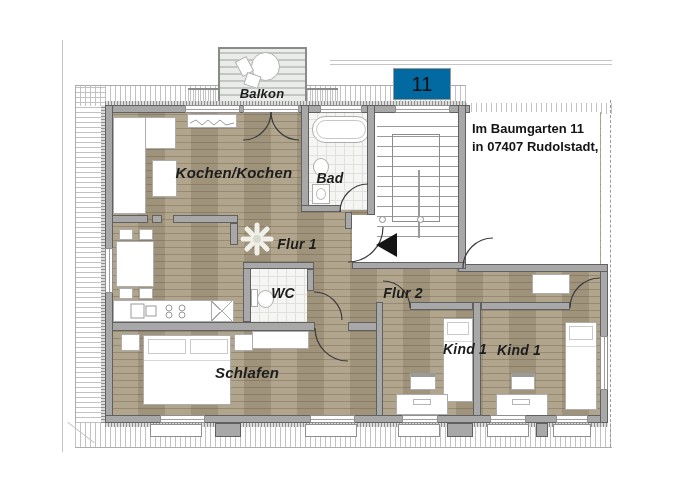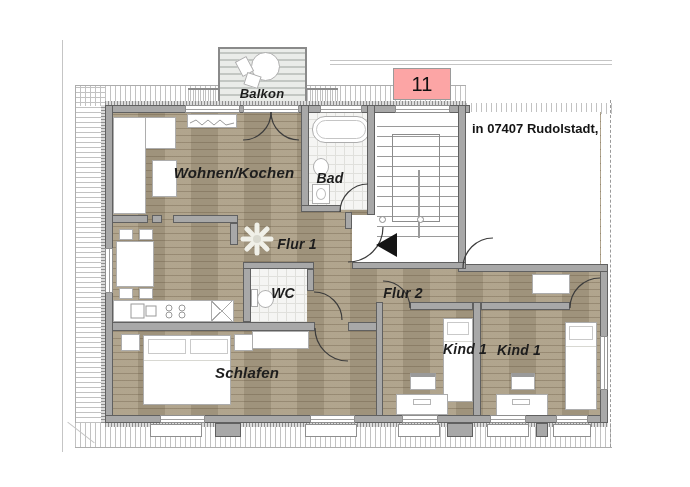--- a/index.html
+++ b/index.html
@@ -44,21 +44,21 @@
   .wm::after{content:"";position:absolute;inset:3px;border:1px solid #bbb;border-radius:50%;}
   .pillow{position:absolute;background:#fff;border:1px solid #c9c9c9;box-sizing:border-box;}
   .bedline{position:absolute;background:#d8d8d2;height:1px;}
   .deskitem{position:absolute;border:1px solid #b5b5b5;background:#fff;box-sizing:border-box;}
   .dresser{border-top:4px solid #9a9a9a;}
   .balkon-deck{position:absolute;background-color:#eaece9;
         background-image:repeating-linear-gradient(0deg,#c3c7c3 0 2px,transparent 2px 7px);
         border:2px solid #8a8a8a;box-sizing:border-box;z-index:5;}
   .railing{position:absolute;border-top:2px solid #8a8a8a;box-sizing:border-box;z-index:4;}
   .addr{position:absolute;z-index:60;font-weight:bold;font-size:13px;line-height:18px;color:#141414;}
-  .badge{position:absolute;background:#fca5a5;border:1px solid #9a9a9a;box-sizing:border-box;z-index:10;
+  .badge{position:absolute;background:#0369a1;border:1px solid #9a9a9a;box-sizing:border-box;z-index:10;
          display:flex;align-items:center;justify-content:center;font-size:20px;color:#111;}
 </style>
 </head>
 <body>
 
 <div id="scene">
 
   <div class="line" style="left:62px;top:40px;width:1px;height:412px;"></div>
   <div class="line" style="left:330px;top:60px;width:282px;height:1px;"></div>
   <div class="line" style="left:330px;top:64px;width:282px;height:1px;"></div>
@@ -75,20 +75,21 @@
   <div class="furn" style="left:251px;top:52px;width:29px;height:29px;border-radius:50%;z-index:8;"></div>
   <div class="furn" style="left:238px;top:58px;width:13px;height:17px;transform:rotate(-28deg);z-index:8;"></div>
   <div class="furn" style="left:245px;top:74px;width:15px;height:13px;transform:rotate(18deg);z-index:8;"></div>
   <div class="label" style="left:262px;top:93px;font-size:13px;">Balkon</div>
 
   <div class="badge" style="left:393px;top:68px;width:58px;height:32px;">
     <span>11</span>
   </div>
 
   <div class="addr" style="left:472px;top:120px;">
+    <div>Im Baumgarten 11</div>
     <div>in 07407 Rudolstadt,</div>
   </div>
 
   <div class="wood" style="left:112px;top:112px;width:489px;height:304px;z-index:1;"></div>
   <div class="tile" style="left:308px;top:112px;width:65px;height:98px;z-index:3;"></div>
   <div class="white" style="left:373px;top:112px;width:85px;height:150px;z-index:3;"></div>
   <div class="white" style="left:352px;top:215px;width:106px;height:47px;z-index:3;"></div>
   <div class="white" style="left:466px;top:112px;width:134px;height:153px;z-index:3;"></div>
   <div class="tile" style="left:250px;top:268px;width:57px;height:54px;z-index:3;"></div>
 
@@ -237,21 +238,21 @@
       <path d="M340,212 A28,28 0 0 1 368,184"></path>
       <path d="M314,292 A28,28 0 0 1 342,320"></path>
       <path d="M348,262 A35,35 0 0 0 383,227"></path>
       <path d="M315,328 A33,33 0 0 0 348,361"></path>
       <path d="M410,308 A27,27 0 0 0 383,281"></path>
       <path d="M570,308 A30,30 0 0 1 600,278"></path>
       <path d="M463,268 A30,30 0 0 1 493,238"></path>
     </g>
   </svg>
 
-  <div class="label" style="left:234px;top:172px;font-size:15px;">Wohnen/Kochen</div>
+  <div class="label" style="left:234px;top:172px;font-size:15px;">Kochen/Kochen</div>
   <div class="label" style="left:330px;top:178px;font-size:14px;">Bad</div>
   <div class="label" style="left:297px;top:244px;font-size:14px;">Flur 1</div>
   <div class="label" style="left:283px;top:293px;font-size:14px;">WC</div>
   <div class="label" style="left:403px;top:293px;font-size:14px;">Flur 2</div>
   <div class="label" style="left:247px;top:372px;font-size:15px;">Schlafen</div>
   <div class="label" style="left:425px;top:349px;font-size:14px;margin-left:40px;">Kind 1</div>
   <div class="label" style="left:519px;top:350px;font-size:14px;">Kind 1</div>
 
 </div>
 

